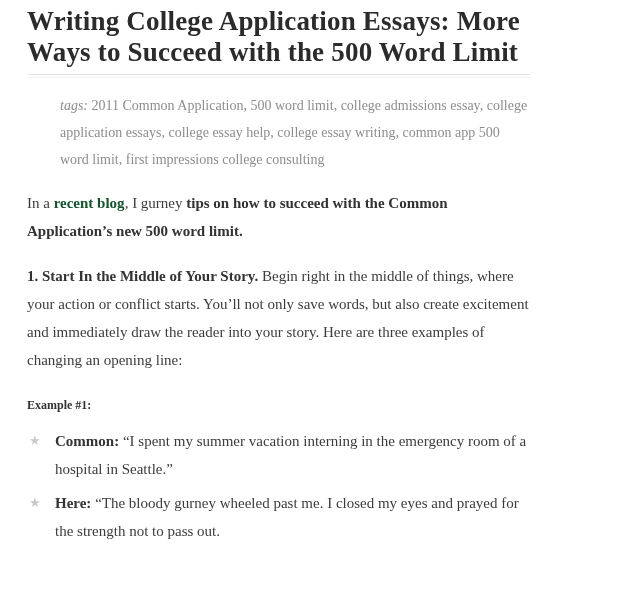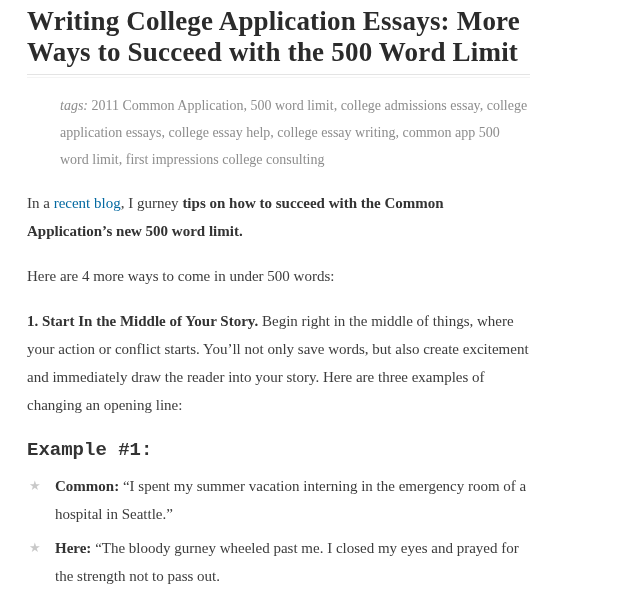--- a/index.html
+++ b/index.html
@@ -55,30 +55,29 @@
     margin: 0 0 17px 0;
     font-size: 15px;
     line-height: 28px;
     color: #3c3c3c;
   }
   .post strong, .example-heading {
     font-weight: bold;
     color: #333333;
   }
   .link {
-    color: #0369a1;
-    font-weight: normal;
+    color: #14532d;
+    font-weight: bold;
     text-decoration: none;
     cursor: pointer;
   }
   .example-heading {
-    font-size: 19px;
+    font-size: 12px;
     line-height: 28px;
     margin: 0 0 8px 0;
-    font-family: Liberation Mono, monospace;
   }
   ul.star-list {
     list-style: none;
     margin: 0 0 14px 0;
     padding: 0;
   }
   ul.star-list li {
     position: relative;
     padding-left: 28px;
     margin-bottom: 6px;
@@ -100,21 +99,20 @@
 
   <h1 class="post-title">Writing College Application Essays: More Ways to Succeed with the 500 Word Limit</h1>
 
 
   <div class="divider"></div>
 
   <div class="tags-block"><span class="tags-label">tags:</span><span> 2011 Common Application, 500 word limit, college admissions essay, college application essays, college essay help, college essay writing, common app 500 word limit, first impressions college consulting</span></div>
 
   <p><span>In a </span><a class="link">recent blog</a><span>, I gurney </span><strong>tips on how to succeed with the Common Application’s new 500 word limit.</strong></p>
 
-  <p>Here are 4 more ways to come in under 500 words:</p>
 
   <p><strong>1. Start In the Middle of Your Story.</strong><span> Begin right in the middle of things, where your action or conflict starts. You’ll not only save words, but also create excitement and immediately draw the reader into your story. Here are three examples of changing an opening line:</span></p>
 
   <div class="example-heading">Example #1:</div>
 
   <ul class="star-list">
     <li><span class="star-icon">★</span><strong>Common:</strong><span> “I spent my summer vacation interning in the emergency room of a hospital in Seattle.”</span></li>
     <li><span class="star-icon">★</span><strong>Here:</strong><span> “The bloody gurney wheeled past me. I closed my eyes and prayed for the strength not to pass out.</span></li>
   </ul>
 

